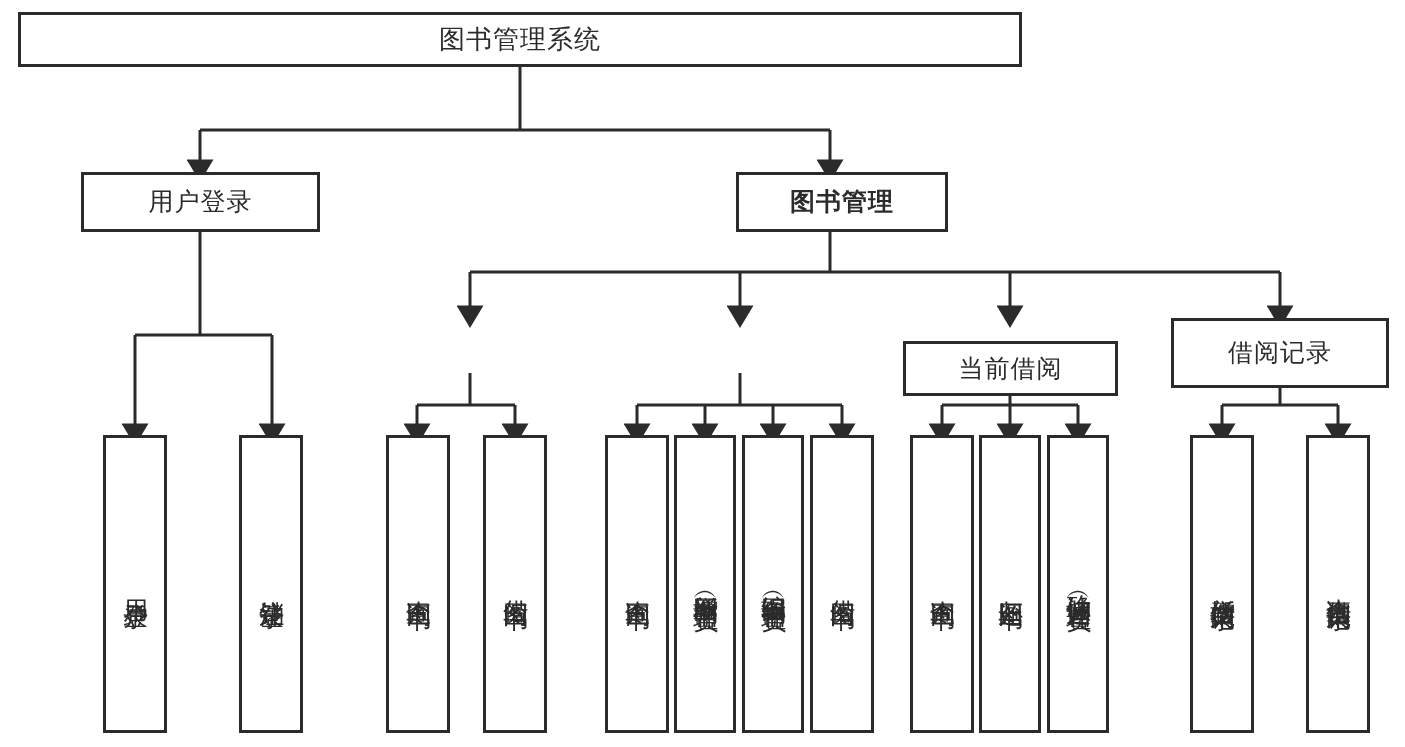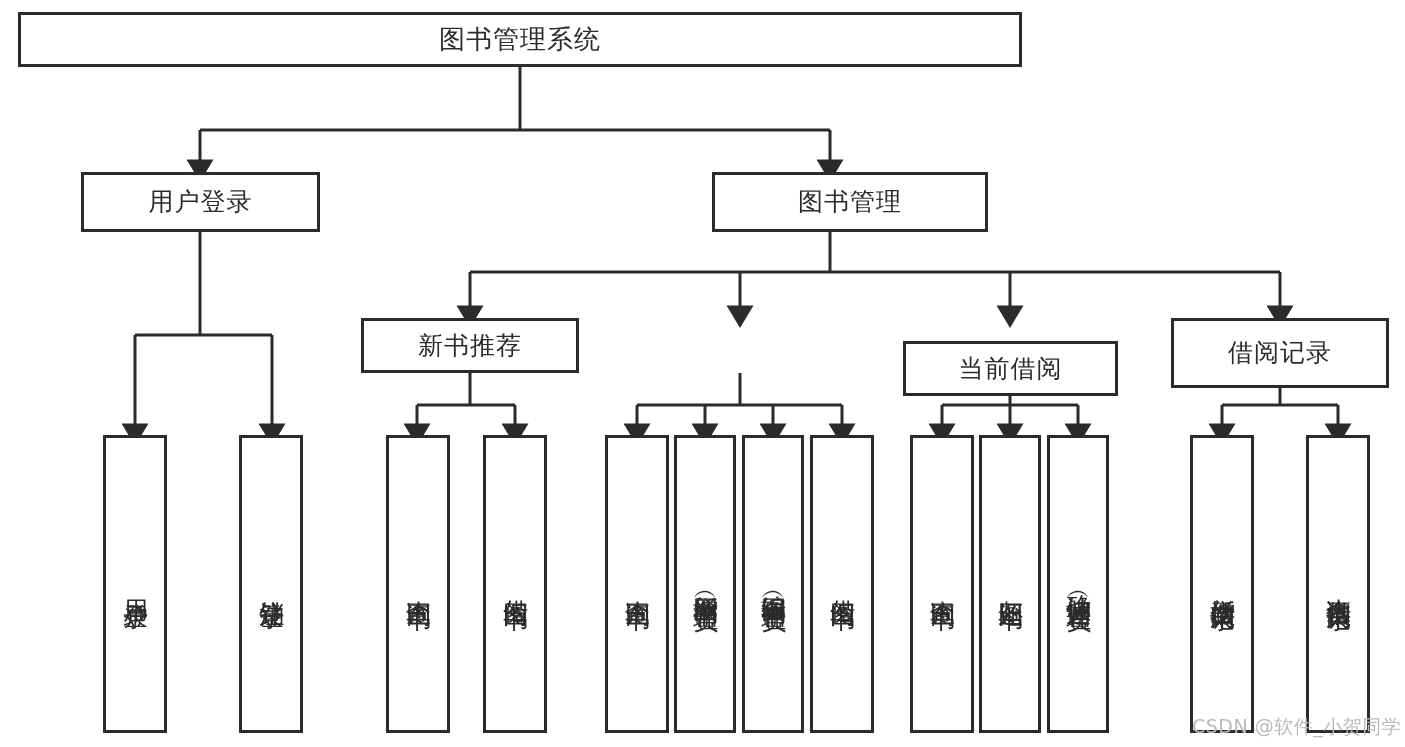--- a/index.html
+++ b/index.html
@@ -117,23 +117,22 @@
       <path d="M 1222 405 L 1338 405"></path>
       <path d="M 1222 405 L 1222 427" marker-end="url(#arrowhead)"></path>
       <path d="M 1338 405 L 1338 427" marker-end="url(#arrowhead)"></path>
     </g>
   </svg>
 
   <div class="node-box horizontal root" style="left:18px; top:12px; width:1004px; height:55px;">图书管理系统</div>
 
   <div class="node-box horizontal" style="left:81px; top:172px; width:239px; height:60px;">用户登录</div>
 
-  <div class="node-box horizontal" style="left:712px; top:172px; width:276px; height:60px;">图书管理</div>
+  <div class="node-box horizontal" style="left:736px; top:172px; width:212px; height:60px;font-weight:bold;">图书管理</div>
 
-  <div class="node-box horizontal" style="left:361px; top:318px; width:218px; height:55px;">新书推荐</div>
 
 
   <div class="node-box horizontal" style="left:903px; top:318px; width:215px; height:55px;margin-top:23px;">当前借阅</div>
 
   <div class="node-box horizontal" style="left:1171px; top:318px; width:218px; height:70px;">借阅记录</div>
 
   <div class="node-box vertical" style="left:103px; top:435px; width:64px; height:298px;">用户登录</div>
 
   <div class="node-box vertical" style="left:239px; top:435px; width:64px; height:298px;">注销登录</div>
 
@@ -152,15 +151,14 @@
   <div class="node-box vertical" style="left:910px; top:435px; width:64px; height:298px;">查询图书</div>
 
   <div class="node-box vertical" style="left:979px; top:435px; width:62px; height:298px;">归还图书</div>
 
   <div class="node-box vertical" style="left:1047px; top:435px; width:62px; height:298px;">确认归还（管理员）</div>
 
   <div class="node-box vertical" style="left:1190px; top:435px; width:64px; height:298px;">新增借阅记录</div>
 
   <div class="node-box vertical" style="left:1306px; top:435px; width:64px; height:298px;">查询借阅记录</div>
 
-  <div class="watermark">CSDN @软件_小贺同学</div>
 
 </div>
 
 </body></html>

